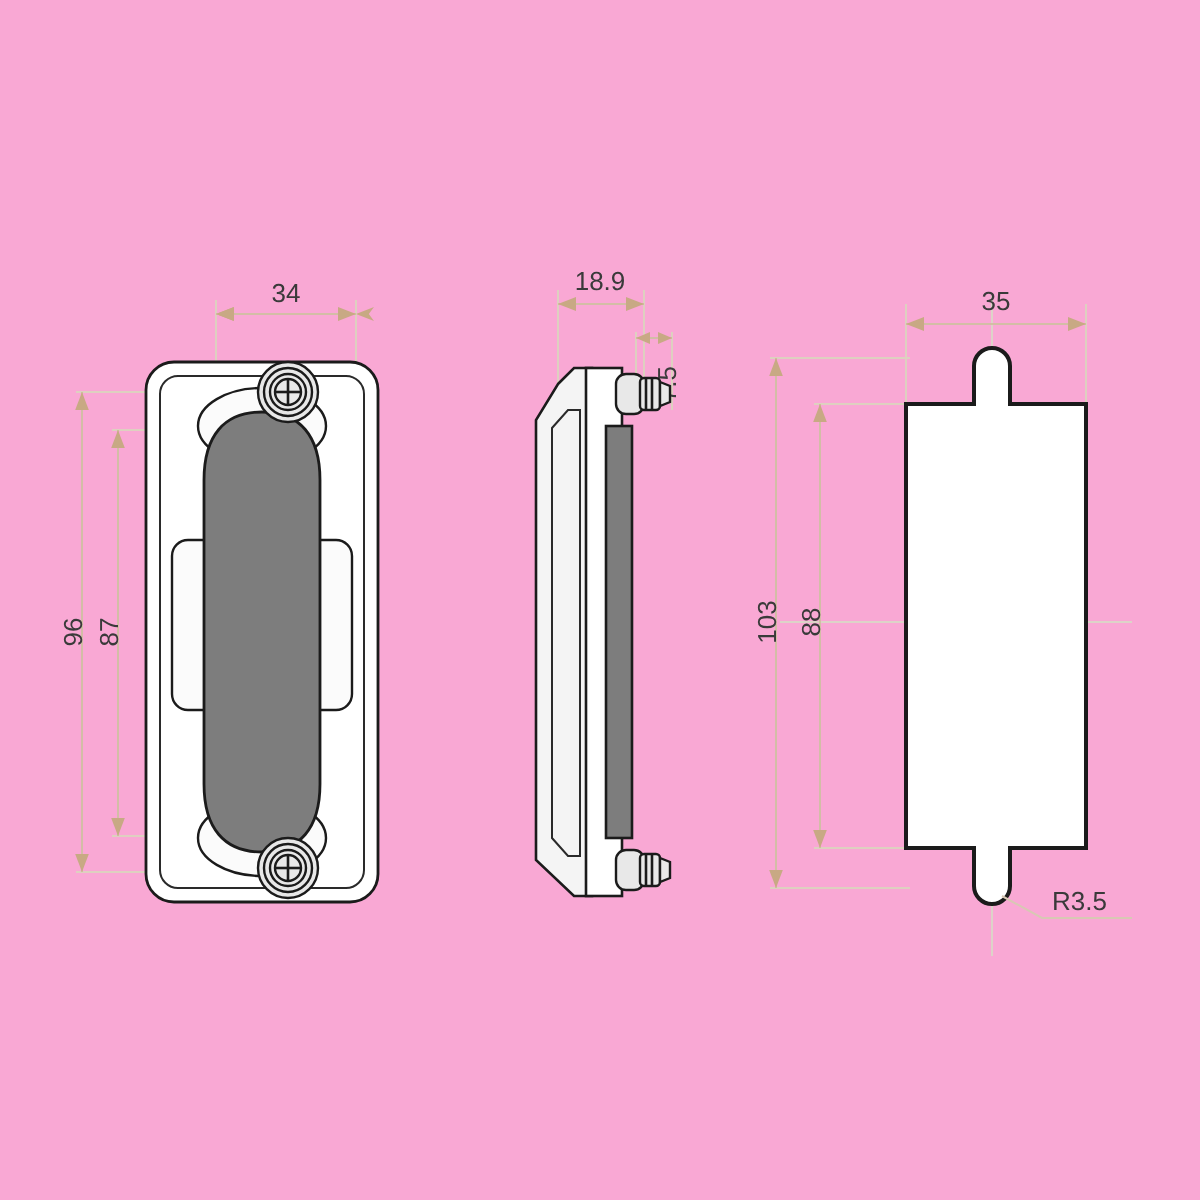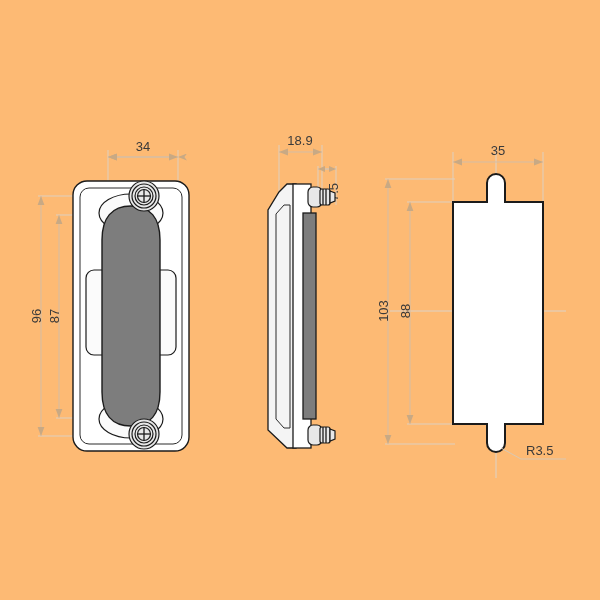--- a/index.html
+++ b/index.html
@@ -7,21 +7,21 @@
     padding: 0;
     background: #ffffff;
   }
   body {
     font-family: "Liberation Sans", sans-serif;
   }
   #canvas {
     position: relative;
     width: 600px;
     height: 600px;
-    background: #fdba74;
+    background: #f9a8d4;
     overflow: hidden;
   }
   svg.drawing {
     position: absolute;
     top: 0;
     left: 0;
     width: 600px;
     height: 600px;
   }
   .dim-text {

